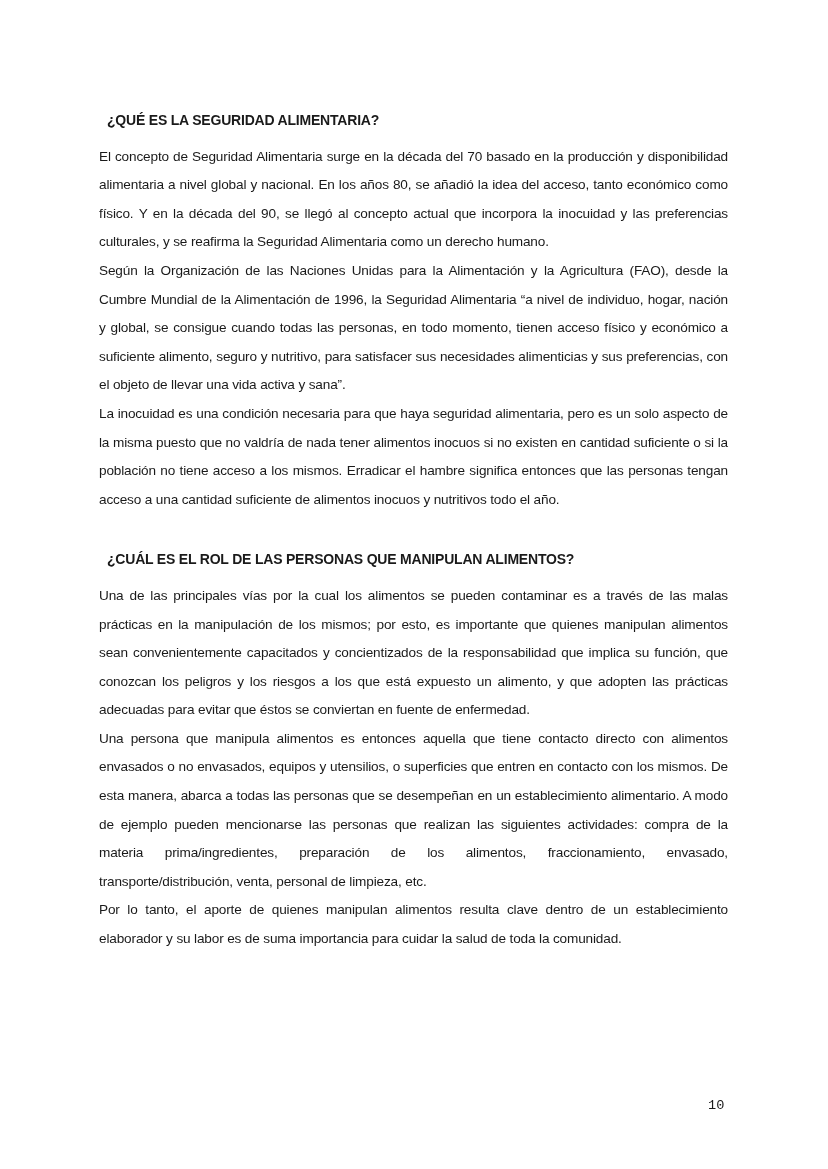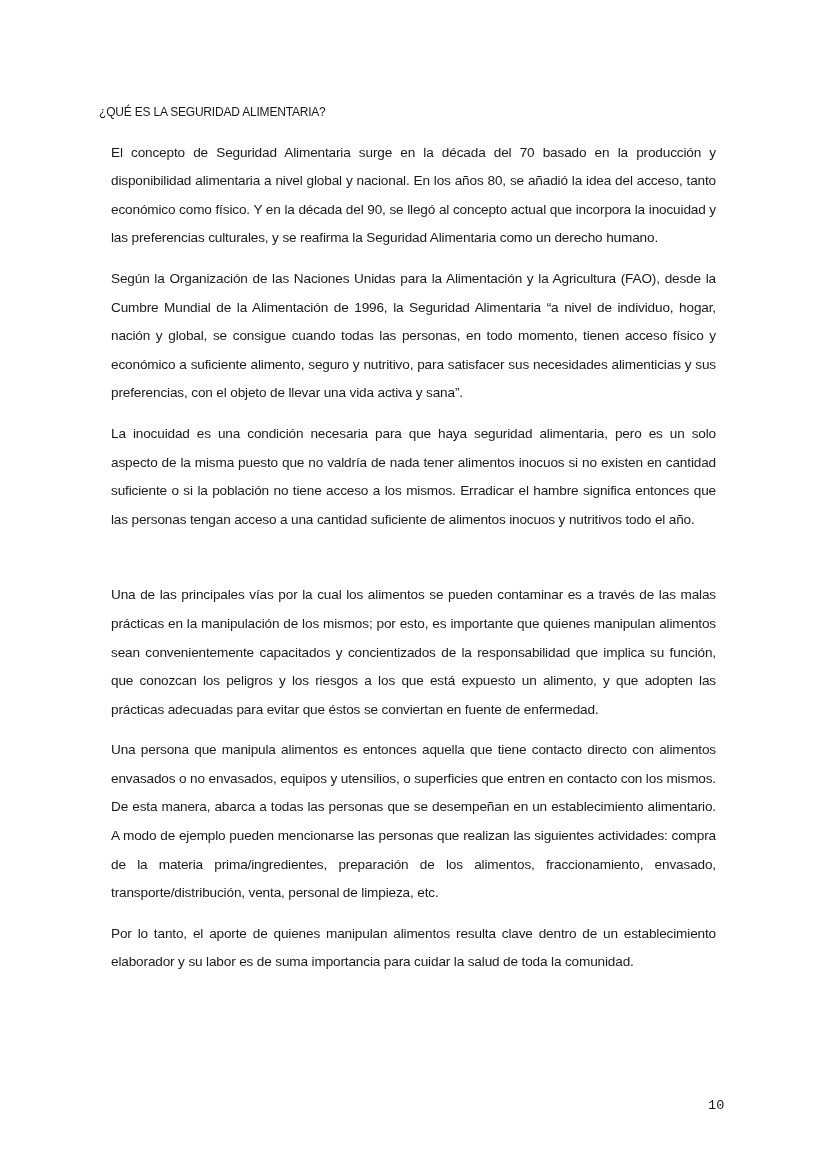--- a/index.html
+++ b/index.html
@@ -8,27 +8,27 @@
     position: absolute;
     left: 99px;
     top: 98px;
     width: 629px;
     font-family: "Liberation Sans", sans-serif;
     font-size: 13.6px;
     color: #1a1a1a;
     line-height: 28.6px;
   }
   .heading {
-    font-weight: normal;
-    font-size: 12px;
-    margin: 0;
+    font-weight: bold;
+    font-size: 14px;
+    margin: 8px;
     letter-spacing: -0.2px;
   }
   .para {
-    margin: 12px;
+    margin: 0;
     text-align: justify;
     letter-spacing: -0.15px;
   }
   .section-gap { height: 23px; }
   .page-number {
     position: absolute;
     left: 708px;
     top: 1098px;
     font-family: Liberation Mono, monospace;
     font-size: 13.6px;
@@ -42,19 +42,20 @@
   <section>
     <h2 class="heading">¿QUÉ ES LA SEGURIDAD ALIMENTARIA?</h2>
     <p class="para">El concepto de Seguridad Alimentaria surge en la década del 70 basado en la producción y disponibilidad alimentaria a nivel global y nacional. En los años 80, se añadió la idea del acceso, tanto económico como físico. Y en la década del 90, se llegó al concepto actual que incorpora la inocuidad y las preferencias culturales, y se reafirma la Seguridad Alimentaria como un derecho humano.</p>
     <p class="para">Según la Organización de las Naciones Unidas para la Alimentación y la Agricultura (FAO), desde la Cumbre Mundial de la Alimentación de 1996, la Seguridad Alimentaria “a nivel de individuo, hogar, nación y global, se consigue cuando todas las personas, en todo momento, tienen acceso físico y económico a suficiente alimento, seguro y nutritivo, para satisfacer sus necesidades alimenticias y sus preferencias, con el objeto de llevar una vida activa y sana”.</p>
     <p class="para">La inocuidad es una condición necesaria para que haya seguridad alimentaria, pero es un solo aspecto de la misma puesto que no valdría de nada tener alimentos inocuos si no existen en cantidad suficiente o si la población no tiene acceso a los mismos. Erradicar el hambre significa entonces que las personas tengan acceso a una cantidad suficiente de alimentos inocuos y nutritivos todo el año.</p>
   </section>
 
   <div class="section-gap"></div>
 
   <section>
+    <h2 class="heading">¿CUÁL ES EL ROL DE LAS PERSONAS QUE MANIPULAN ALIMENTOS?</h2>
     <p class="para">Una de las principales vías por la cual los alimentos se pueden contaminar es a través de las malas prácticas en la manipulación de los mismos; por esto, es importante que quienes manipulan alimentos sean convenientemente capacitados y concientizados de la responsabilidad que implica su función, que conozcan los peligros y los riesgos a los que está expuesto un alimento, y que adopten las prácticas adecuadas para evitar que éstos se conviertan en fuente de enfermedad.</p>
     <p class="para">Una persona que manipula alimentos es entonces aquella que tiene contacto directo con alimentos envasados o no envasados, equipos y utensilios, o superficies que entren en contacto con los mismos. De esta manera, abarca a todas las personas que se desempeñan en un establecimiento alimentario. A modo de ejemplo pueden mencionarse las personas que realizan las siguientes actividades: compra de la materia prima/ingredientes, preparación de los alimentos, fraccionamiento, envasado, transporte/distribución, venta, personal de limpieza, etc.</p>
     <p class="para">Por lo tanto, el aporte de quienes manipulan alimentos resulta clave dentro de un establecimiento elaborador y su labor es de suma importancia para cuidar la salud de toda la comunidad.</p>
   </section>
 </div>
 
 <div class="page-number">10</div>
 
 </body></html>

